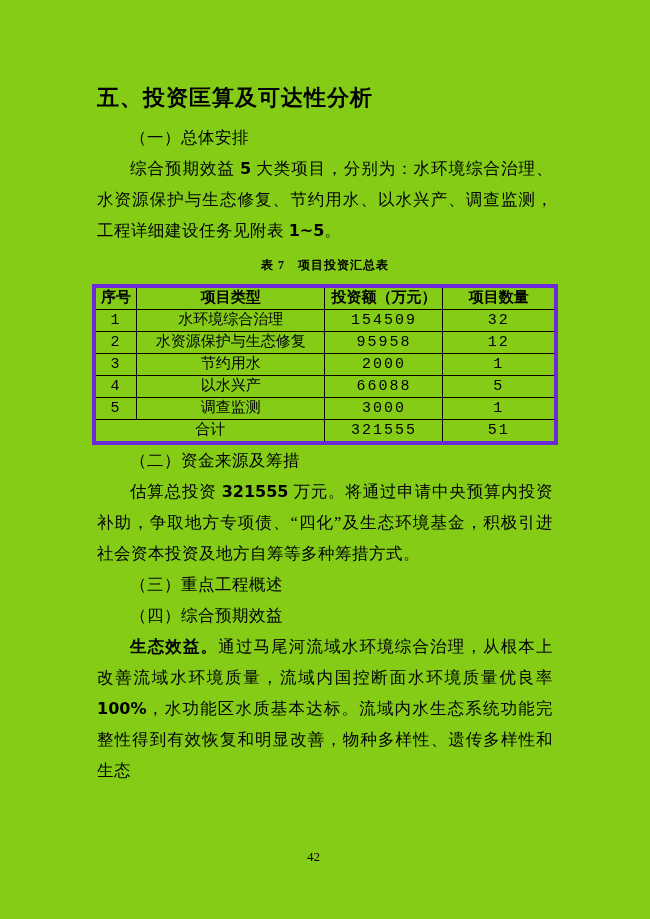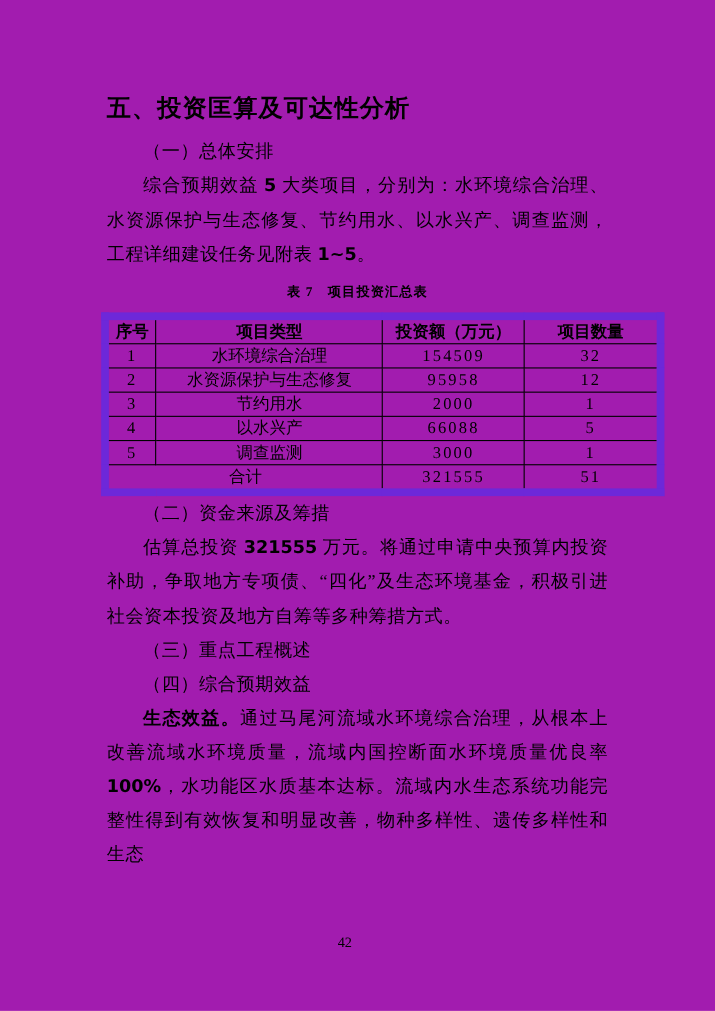--- a/index.html
+++ b/index.html
@@ -3,21 +3,21 @@
 <meta charset="utf-8">
 <style>
   html,body { margin:0; padding:0; background:#ffffff; }
   body {
     width:650px; height:919px; position:relative;
     font-family:"Liberation Serif","DejaVu Serif",serif;
     color:#000;
   }
   .page {
     box-sizing:border-box; width:650px; height:919px;
-    padding:84px 97px 0 97px; position:relative; background:#a21caf;
+    padding:84px 97px 0 97px; position:relative; background:#84cc16;
   }
   h1.heading {
     margin:0 0 10px 0;
     font-family:"Liberation Sans","DejaVu Sans",sans-serif;
     font-weight:700; font-size:22px; line-height:28px; letter-spacing:1px;
   }
   h2.sub-title {
     margin:0; padding-left:33px; font-weight:400;
     font-size:16.5px; line-height:31px; letter-spacing:0.5px;
   }
@@ -30,22 +30,23 @@
     font-family:"DejaVu Sans","Liberation Sans",sans-serif;
     font-weight:700; font-size:16px; letter-spacing:0;
   }
   p.para span.b { font-weight:700; }
   .table-title {
     margin-top:6px; text-align:center; font-weight:700;
     font-size:12px; line-height:26px; letter-spacing:1px;
   }
   table.data-table {
     border-collapse:collapse; table-layout:fixed;
-    width:512px; margin:6px 0 0 -5px;
-    border:7px solid #6d28d9;
+    width:466px; margin:6px 0 0 -5px;
+    border:4px solid #6d28d9;
+    font-family:Liberation Mono, monospace;
   }
   table.data-table th, table.data-table td {
     border:1px solid #000; padding:0; height:21px;
     text-align:center; vertical-align:middle;
     font-size:15px; line-height:20px;
   }
   table.data-table th { font-weight:700; }
   table.data-table td.num-cell { letter-spacing:2px; }
   .footer-page-number {
     position:absolute; top:848px; left:0; width:627px;

